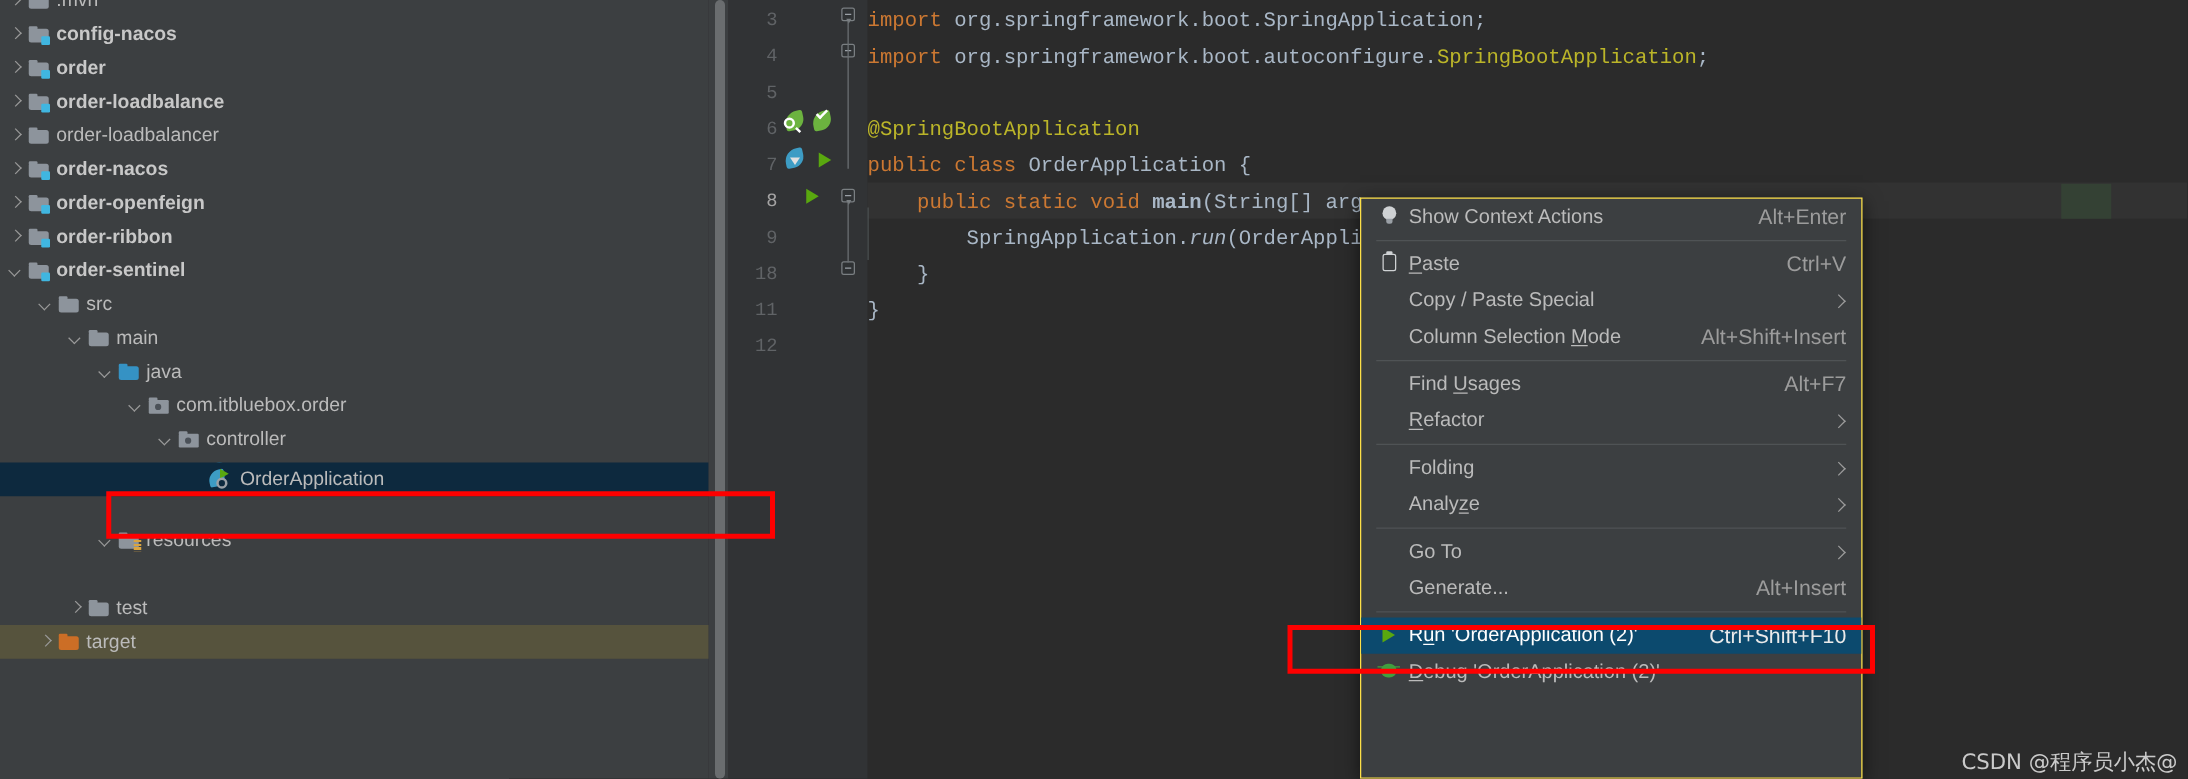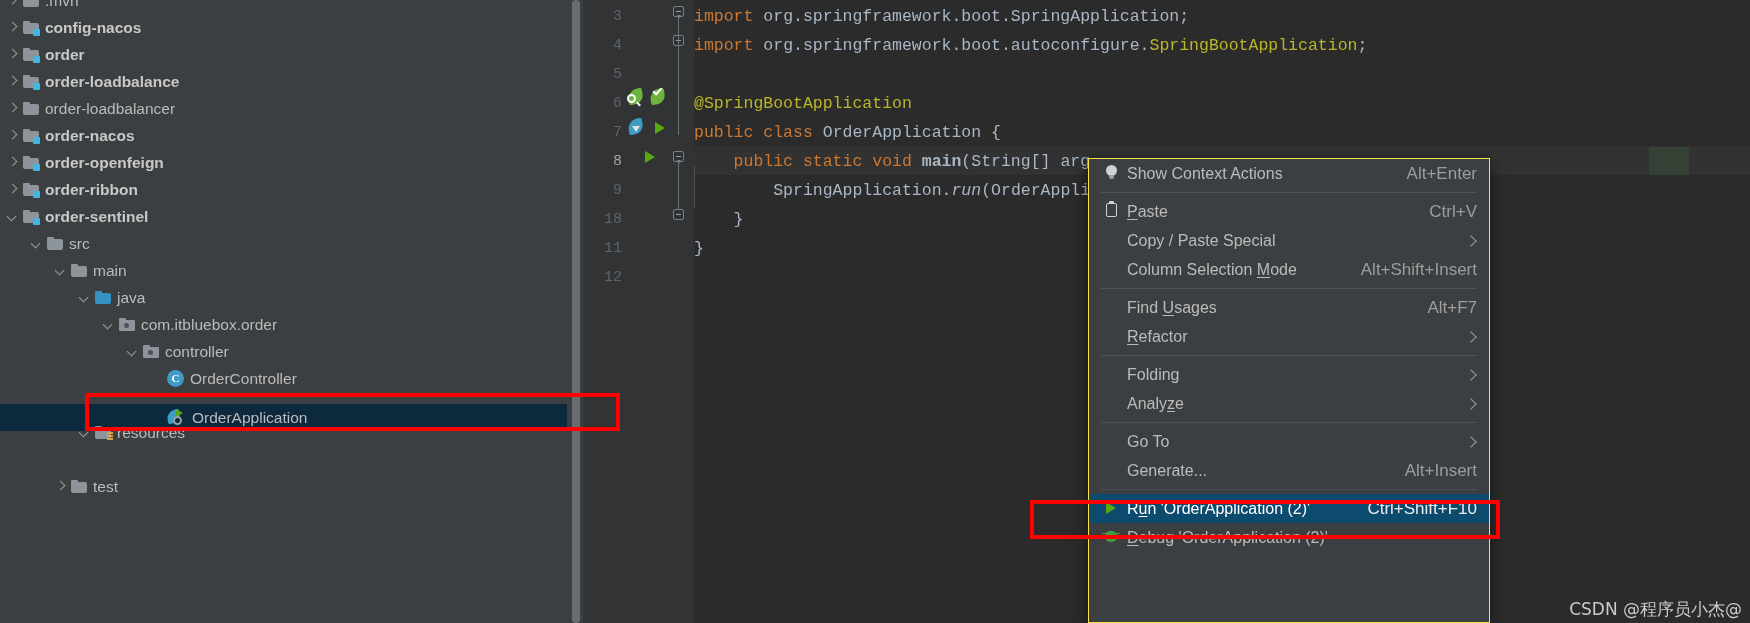--- a/index.html
+++ b/index.html
@@ -381,21 +381,21 @@
         <span class="lbl">com.itbluebox.order</span>
       </div>
       <div class="tree-row" style="position: absolute; left: 0px; right: 0px; top: 365px;">
         <div style="width: 150px; flex: 0 0 150px;"></div>
         <div class="arrow none"></div>
         <div class="ic">
           <div class="cls-icon">C</div>
         </div>
         <span class="lbl">OrderController</span>
       </div>
-      <div class="tree-row sel" style="position: absolute; left: 0px; right: 0px; top: 404px;">
+      <div class="tree-row sel" style="position: absolute; left: 0px; right: 0px; top: 370px;">
         <div style="width: 150px; flex: 0 0 150px;"></div>
         <div class="arrow none"></div>
         <div class="ic">
           <div class="spring-icon tealdot" style="position:relative">
             <div class="leaf"></div>
             <div class="play"></div>
             <div class="cogsm"></div>
           </div>
         </div>
         <span class="lbl">OrderApplication</span>
@@ -415,20 +415,31 @@
       <div class="tree-row" style="position: absolute; left: 0px; right: 0px; top: 473px;">
         <div style="width: 54px; flex: 0 0 54px;"></div>
         <div class="arrow right"></div>
         <div class="ic">
           <div class="folder" style="position:relative">
             <div class="tab"></div>
             <div class="body"></div>
           </div>
         </div>
         <span class="lbl">test</span>
+      </div>
+      <div class="tree-row excluded" style="position: absolute; left: 0px; right: 0px; top: 500px;">
+        <div style="width: 30px; flex: 0 0 30px;"></div>
+        <div class="arrow right"></div>
+        <div class="ic">
+          <div class="folder orange" style="position:relative">
+            <div class="tab"></div>
+            <div class="body"></div>
+          </div>
+        </div>
+        <span class="lbl">target</span>
       </div>
     </div>
   <div id="tree-scroll">
     <div class="thumb"></div>
   </div>
 
   <div id="editor">
     <div id="curline"></div>
     <div id="argsel"></div>
     <div id="gutter">

